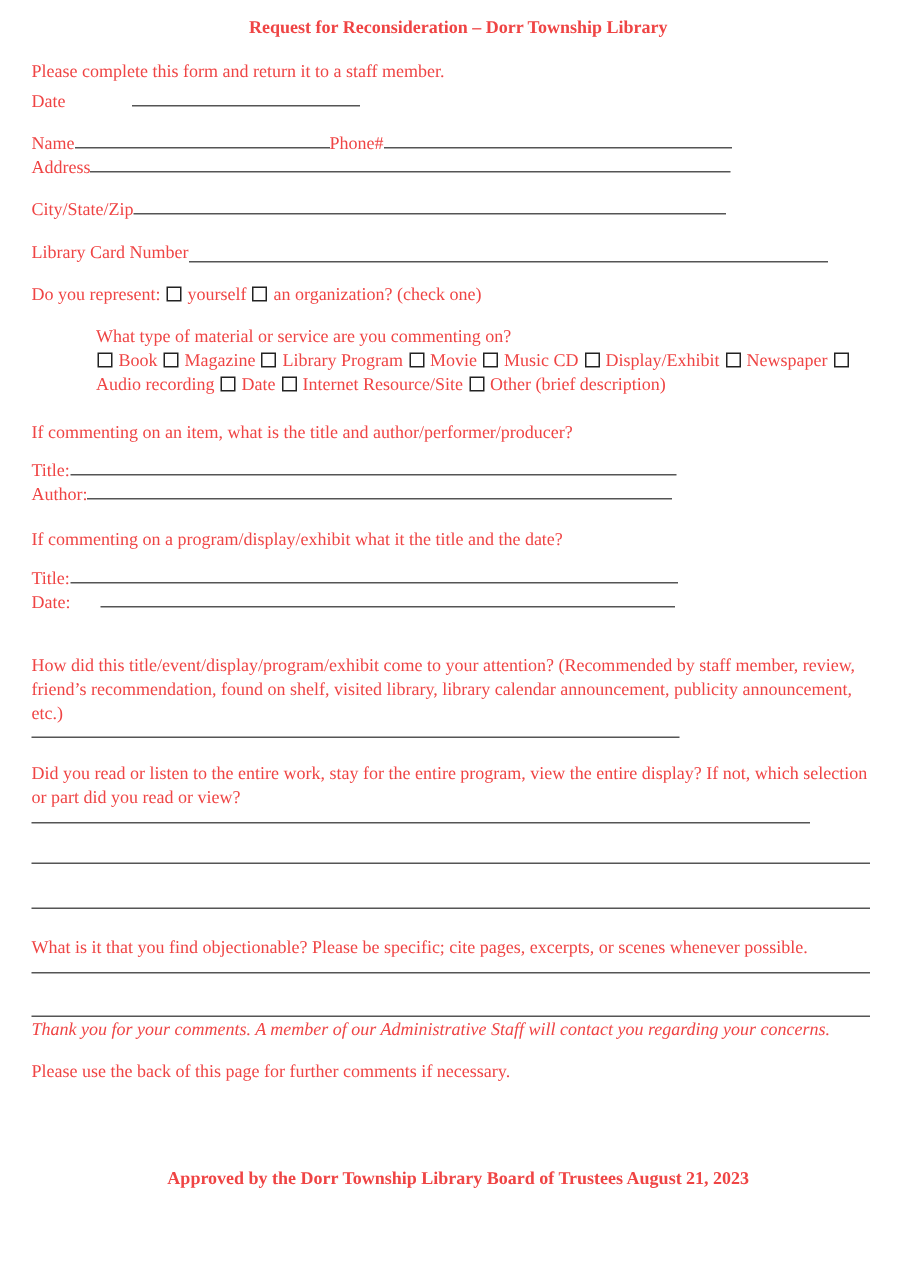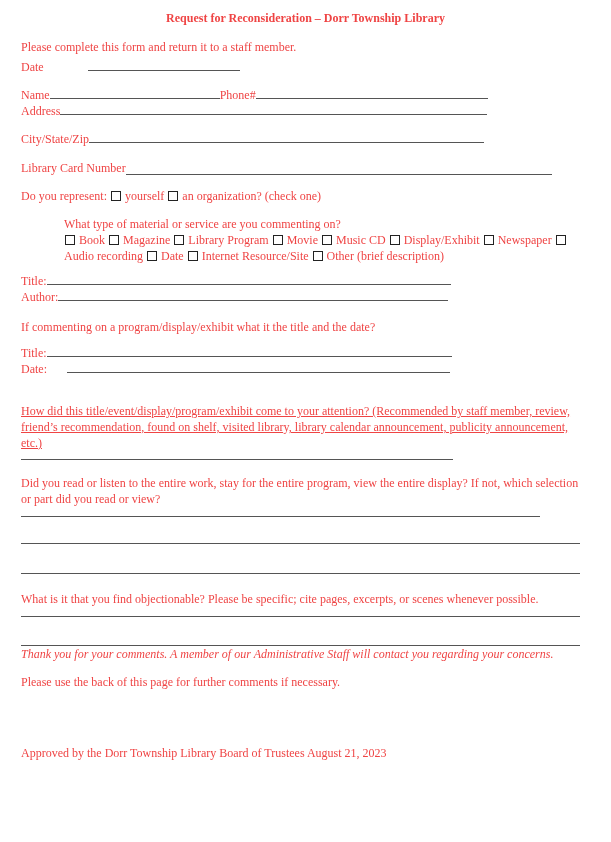--- a/index.html
+++ b/index.html
@@ -26,33 +26,33 @@
   .row-csz{margin-top:12px;width:463px;}
   .row-card{margin-top:13px;width:531px;align-items:center;}
   .represent{margin-top:12px;}
   .materials{margin-top:12px;margin-left:43px;}
   .item-q{margin-top:16px;}
   .row-title1{margin-top:9px;width:430px;}
   .row-author{margin-top:0;width:427px;}
   .program-q{margin-top:14px;}
   .row-title2{margin-top:10px;width:431px;}
   .row-date2{margin-top:0;width:429px;gap:20px;}
-  .attention-q{margin-top:26px;text-decoration:underline;}
+  .attention-q{margin-top:26px;}
   .rule{border-bottom:1px solid #555;height:0;}
   .rule1{margin-top:8px;width:432px;}
   .entire-q{margin-top:15px;}
   .rule2{margin-top:9px;width:519px;}
   .rule3{margin-top:26px;width:559px;}
   .rule4{margin-top:29px;width:559px;}
   .objection-q{margin-top:17px;}
   .rule5{margin-top:9px;width:559px;}
   .rule6{margin-top:28px;width:559px;}
   .thanks{font-style:italic;}
   .backpage{margin-top:12px;}
-  .approval{margin-top:55px;text-align:left;}
+  .approval{margin-top:55px;text-align:center;font-weight:bold;}
   .cb{
     display:inline-block;
     width:8px;height:8px;
     border:1px solid #222;
     margin:0 4px 0 1px;
     vertical-align:-1px;
     background:#fff;
   }
   .cbi{display:inline;}
 </style>
@@ -109,20 +109,21 @@
       <span class="cbi"><span class="cb"></span><span>Music CD</span></span>
       <span class="cbi"><span class="cb"></span><span>Display/Exhibit</span></span>
       <span class="cbi"><span class="cb"></span><span>Newspaper</span></span>
       <span class="cbi"><span class="cb"></span><span>Audio recording</span></span>
       <span class="cbi"><span class="cb"></span><span>Date</span></span>
       <span class="cbi"><span class="cb"></span><span>Internet Resource/Site</span></span>
       <span class="cbi"><span class="cb"></span><span>Other (brief description)</span></span>
     </div>
   </div>
 
+  <div class="item-q">If commenting on an item, what is the title and author/performer/producer?</div>
 
   <div class="frow row-title1">
     <span>Title:</span>
     <span class="fl"></span>
   </div>
   <div class="frow row-author">
     <span>Author:</span>
     <span class="fl"></span>
   </div>
 

